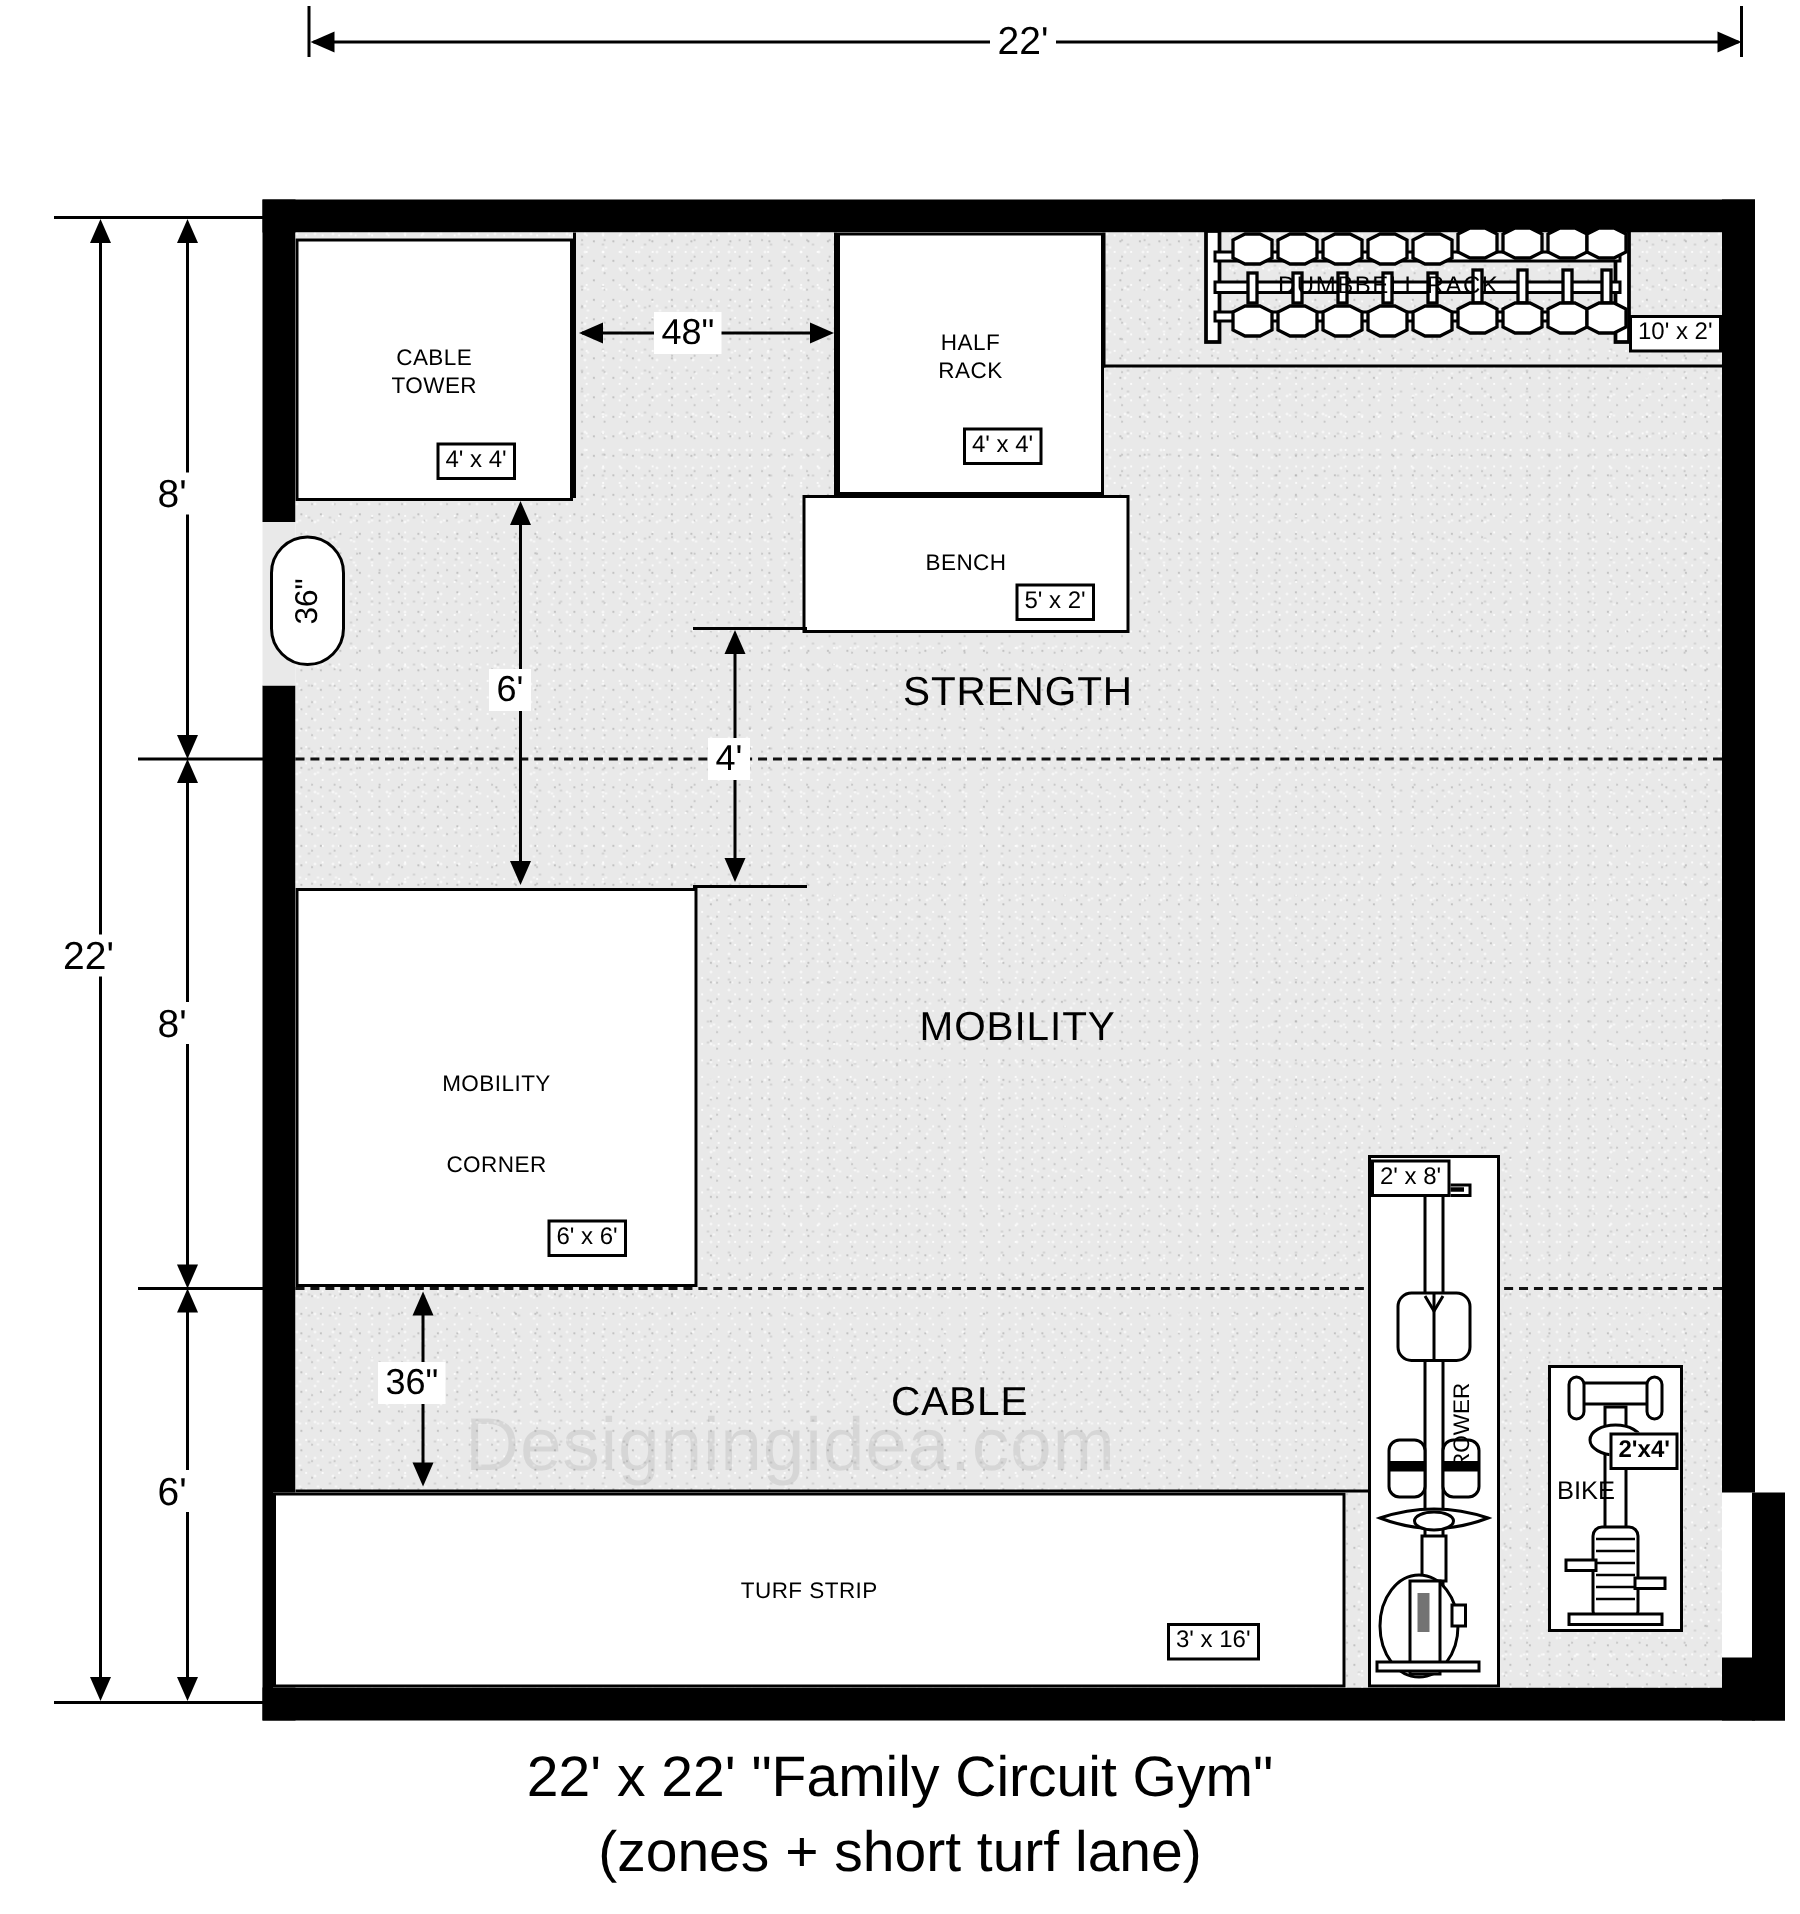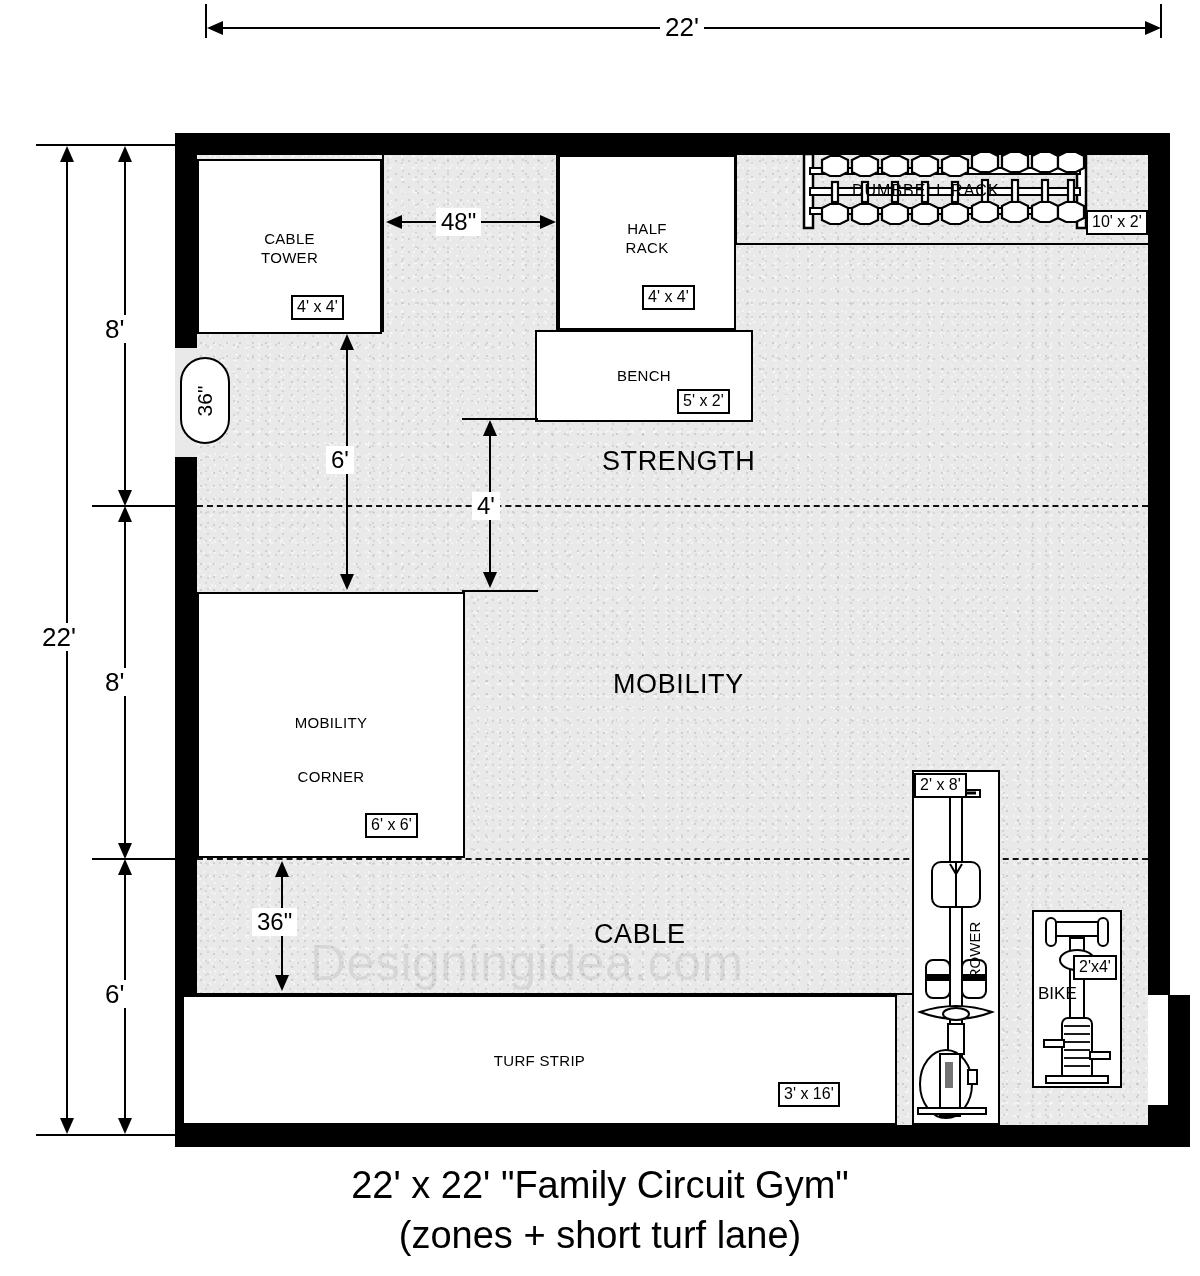--- a/index.html
+++ b/index.html
@@ -298,21 +298,21 @@
         <line x1="30" y1="154" x2="56" y2="154"></line>
       </g>
 
       <rect x="10" y="128" width="20" height="7" fill="#fff" stroke="#000" stroke-width="2"></rect>
       <rect x="56" y="140" width="20" height="7" fill="#fff" stroke="#000" stroke-width="2"></rect>
 
       <rect x="12" y="164" width="62" height="7" fill="#fff" stroke="#000" stroke-width="2"></rect>
     </svg>
     <div class="ovl" style="left:2px;top:72px;background:transparent;font-size:17px;">BIKE</div>
   </div>
-  <div class="dimtag" style="left:1073px;top:955px;">2'x4'</div>
+  <div class="dimtag" style="left:1073px;top:955px;font-weight:bold;">2'x4'</div>
 
   <div class="eqbox abs" style="left:182px;top:995px;width:715px;height:130px;">
     <div class="eqlabel" style="top:54px;">TURF STRIP</div>
     <div class="dimtag" style="left:594px;top:85px;">3' x 16'</div>
   </div>
 
   <div class="abs" style="left:175px;top:348px;width:22px;height:109px;background:#e9e9e9;"></div>
   <div class="doorpill" style="left:180px;top:357px;width:46px;height:83px;">
     <span>36"</span>
   </div>

